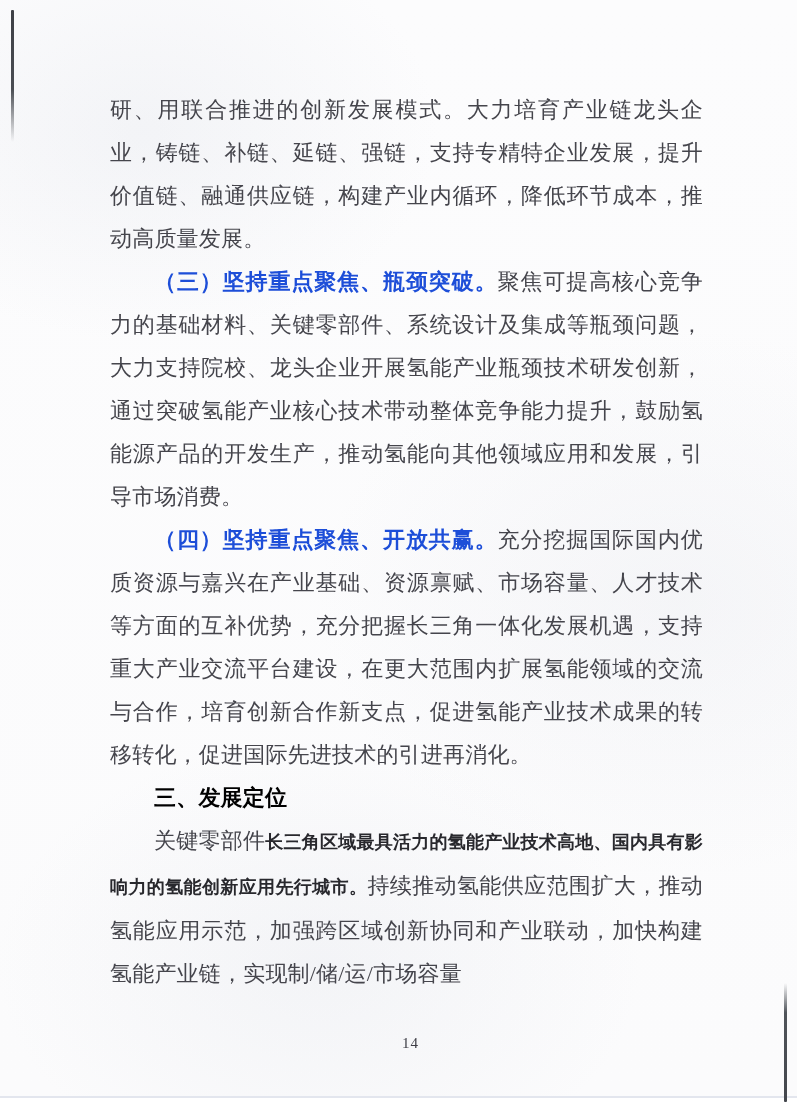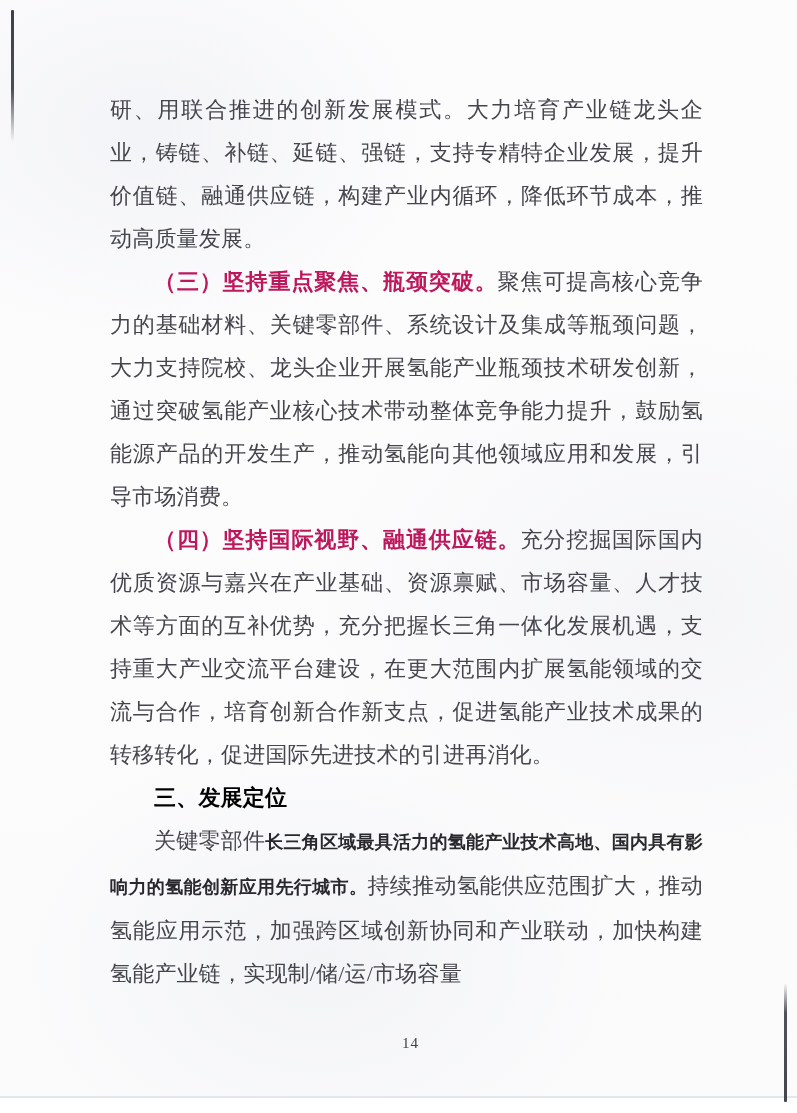--- a/index.html
+++ b/index.html
@@ -56,21 +56,21 @@
   }
   .text p {
     margin: 0;
     text-indent: 2em;
   }
   .text p.continuation {
     text-indent: 0;
   }
   .lead {
     font-weight: bold;
-    color: #be185d;
+    color: #1d4ed8;
   }
   .h3 {
     margin: 0;
     margin-top: 32px;
     text-indent: 2em;
     font-family: "Liberation Sans", "DejaVu Sans", sans-serif;
     font-weight: bold;
     font-size: 22px;
     line-height: 43px;
     color: #000000;
@@ -101,21 +101,21 @@
   <div class="edge-right"></div>
 
   <div class="text">
     <p class="continuation">
       <span>研、用联合推进的创新发展模式。大力培育产业链龙头企业，铸链、补链、延链、强链，支持专精特企业发展，提升价值链、融通供应链，构建产业内循环，降低环节成本，推动高质量发展。</span>
     </p>
     <p>
       <span class="lead">（三）坚持重点聚焦、瓶颈突破。</span><span>聚焦可提高核心竞争力的基础材料、关键零部件、系统设计及集成等瓶颈问题，大力支持院校、龙头企业开展氢能产业瓶颈技术研发创新，通过突破氢能产业核心技术带动整体竞争能力提升，鼓励氢能源产品的开发生产，推动氢能向其他领域应用和发展，引导市场消费。</span>
     </p>
     <p>
-      <span class="lead">（四）坚持国际视野、融通供应链。</span><span>充分挖掘国际国内优质资源与嘉兴在产业基础、资源禀赋、市场容量、人才技术等方面的互补优势，充分把握长三角一体化发展机遇，支持重大产业交流平台建设，在更大范围内扩展氢能领域的交流与合作，培育创新合作新支点，促进氢能产业技术成果的转移转化，促进国际先进技术的引进再消化。</span>
+      <span class="lead">（四）坚持重点聚焦、开放共赢。</span><span>充分挖掘国际国内优质资源与嘉兴在产业基础、资源禀赋、市场容量、人才技术等方面的互补优势，充分把握长三角一体化发展机遇，支持重大产业交流平台建设，在更大范围内扩展氢能领域的交流与合作，培育创新合作新支点，促进氢能产业技术成果的转移转化，促进国际先进技术的引进再消化。</span>
     </p>
     <p class="h3">三、发展定位</p>
     <p>
       <span>关键零部件</span><span class="strong">长三角区域最具活力的氢能产业技术高地、国内具有影响力的氢能创新应用先行城市。</span><span>持续推动氢能供应范围扩大，推动氢能应用示范，加强跨区域创新协同和产业联动，加快构建氢能产业链，实现制/储/运/市场容量</span>
     </p>
   </div>
 
   <div class="page-number">14</div>
 </div>
 

